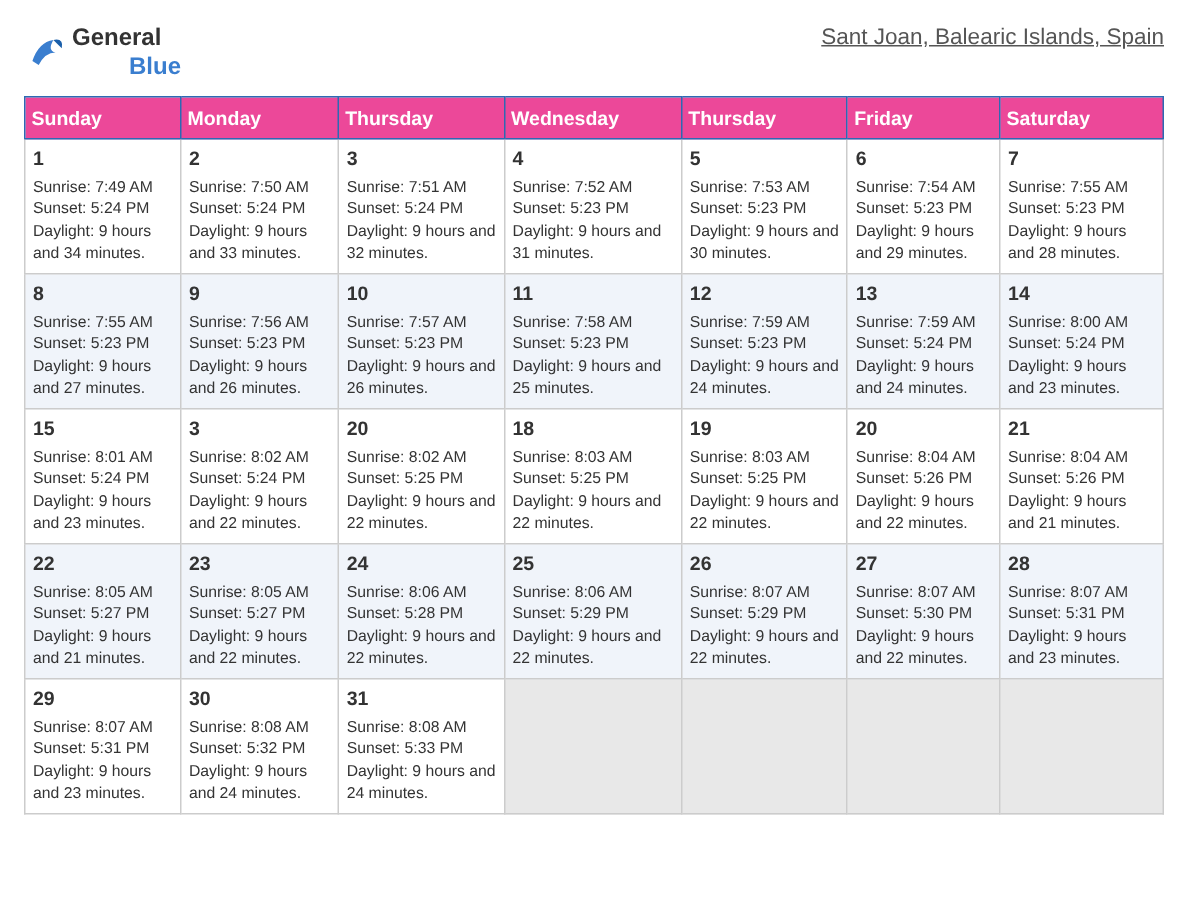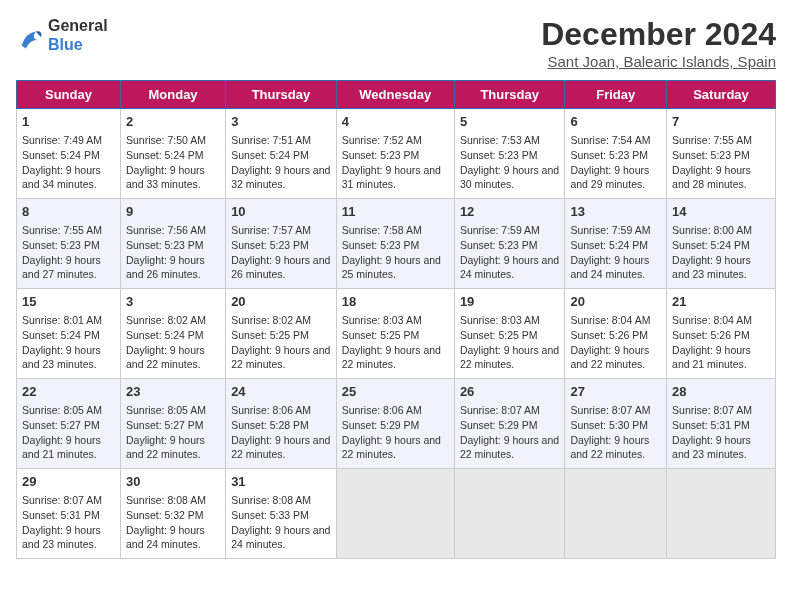--- a/index.html
+++ b/index.html
@@ -11,21 +11,21 @@
       padding: 16px;
     }
     .header-section {
       display: flex;
       justify-content: space-between;
       align-items: flex-start;
       margin-bottom: 10px;
     }
     .logo {
       display: flex;
-      align-items: flex-end;
+      align-items: center;
       gap: 4px;
     }
     .logo-bird {
       width: 28px;
       height: 28px;
     }
     .title-section {
       text-align: right;
     }
     .main-title {
@@ -37,24 +37,24 @@
       font-size: 15px;
       color: #555;
       text-decoration: underline;
     }
     .calendar-table {
       width: 100%;
       border-collapse: collapse;
       font-size: 11px;
     }
     .calendar-table thead th {
-      background: #be185d;
+      background: #ec4899;
       color: #fff;
       padding: 6px 4px;
-      text-align: center;
+      text-align: left;
       font-size: 13px;
       font-weight: bold;
       border: 1px solid #2d69b3;
     }
     .calendar-table tbody td {
       border: 1px solid #ccc;
       vertical-align: top;
       padding: 4px 5px;
       min-height: 80px;
       height: 90px;
@@ -80,25 +80,24 @@
 <body>
 
 <div class="header-section">
   <div class="logo">
     <svg class="logo-bird" viewBox="0 0 40 40" xmlns="http://www.w3.org/2000/svg">
       <path d="M8 28 Q14 10 28 8 Q22 18 30 20 Q20 20 14 32 Z" fill="#3a7ecf"></path>
       <path d="M28 8 Q38 6 36 16 Q32 12 28 8 Z" fill="#1a5faa"></path>
     </svg>
     <div>
       <div style="font-size:16px;font-weight:bold;color:#333;line-height:1.2;">General</div>
-      <div style="font-size:16px;font-weight:bold;color:#3a7ecf;line-height:1.2;">Blue</div>
+      <div style="font-size:16px;font-weight:bold;color:#3a7ecf;line-height:1.2;margin-left:38px;">Blue</div>
     </div>
   </div>
   <div class="title-section">
-    <div class="main-title">December 2024</div>
     <div class="subtitle">Sant Joan, Balearic Islands, Spain</div>
   </div>
 </div>
 
 <table class="calendar-table">
   <thead>
     <tr>
     <th>Sunday</th>
         <th>Monday</th>
         <th>Thursday</th>

